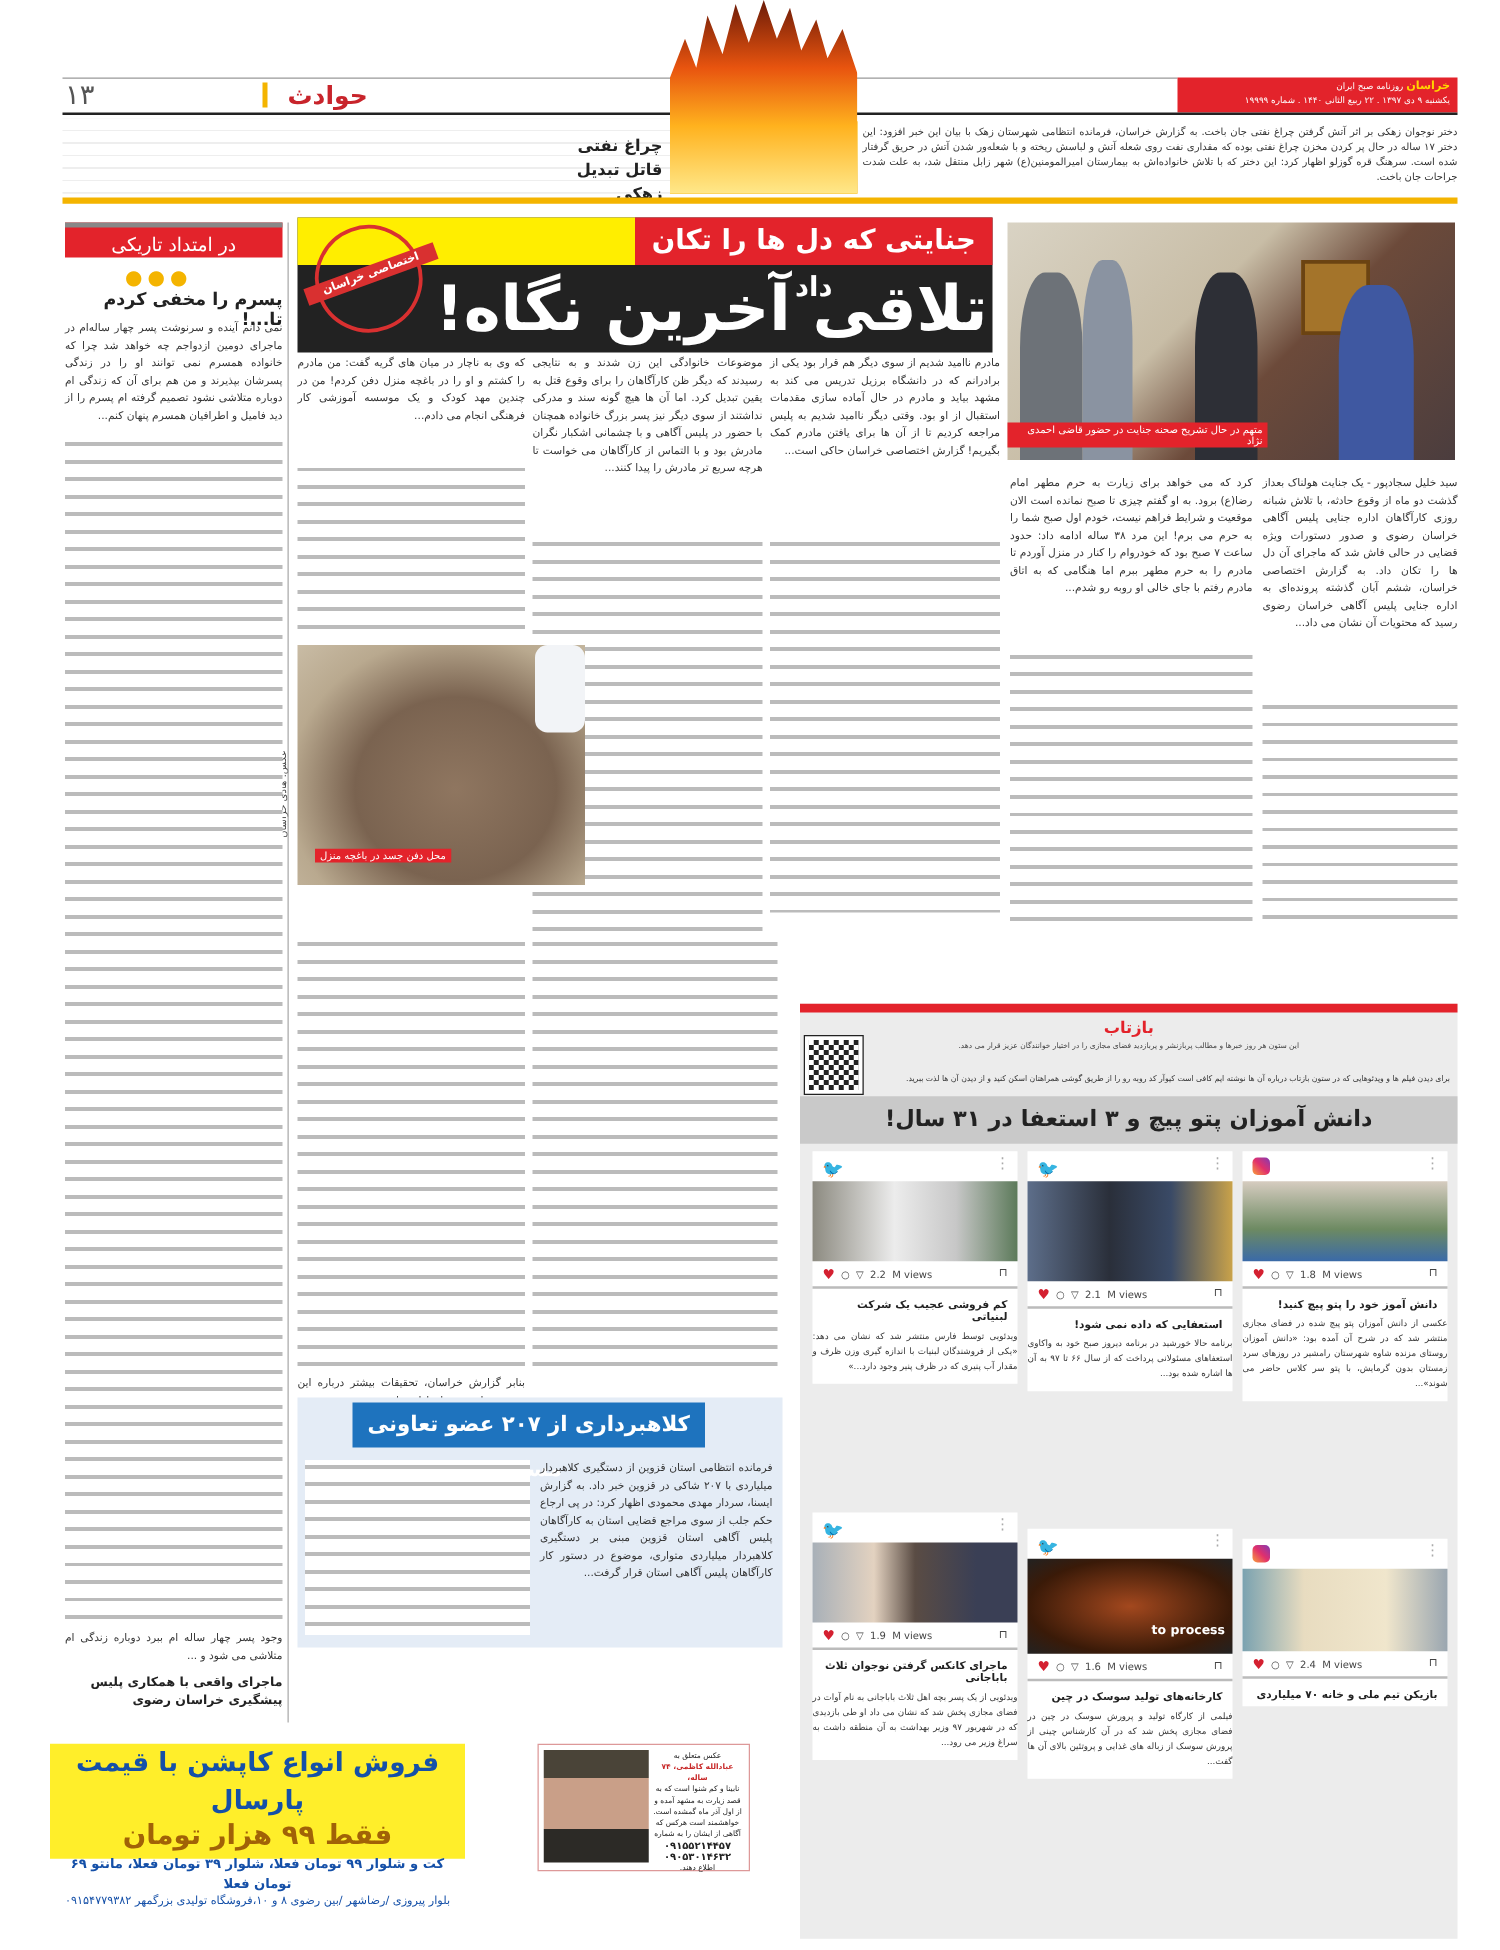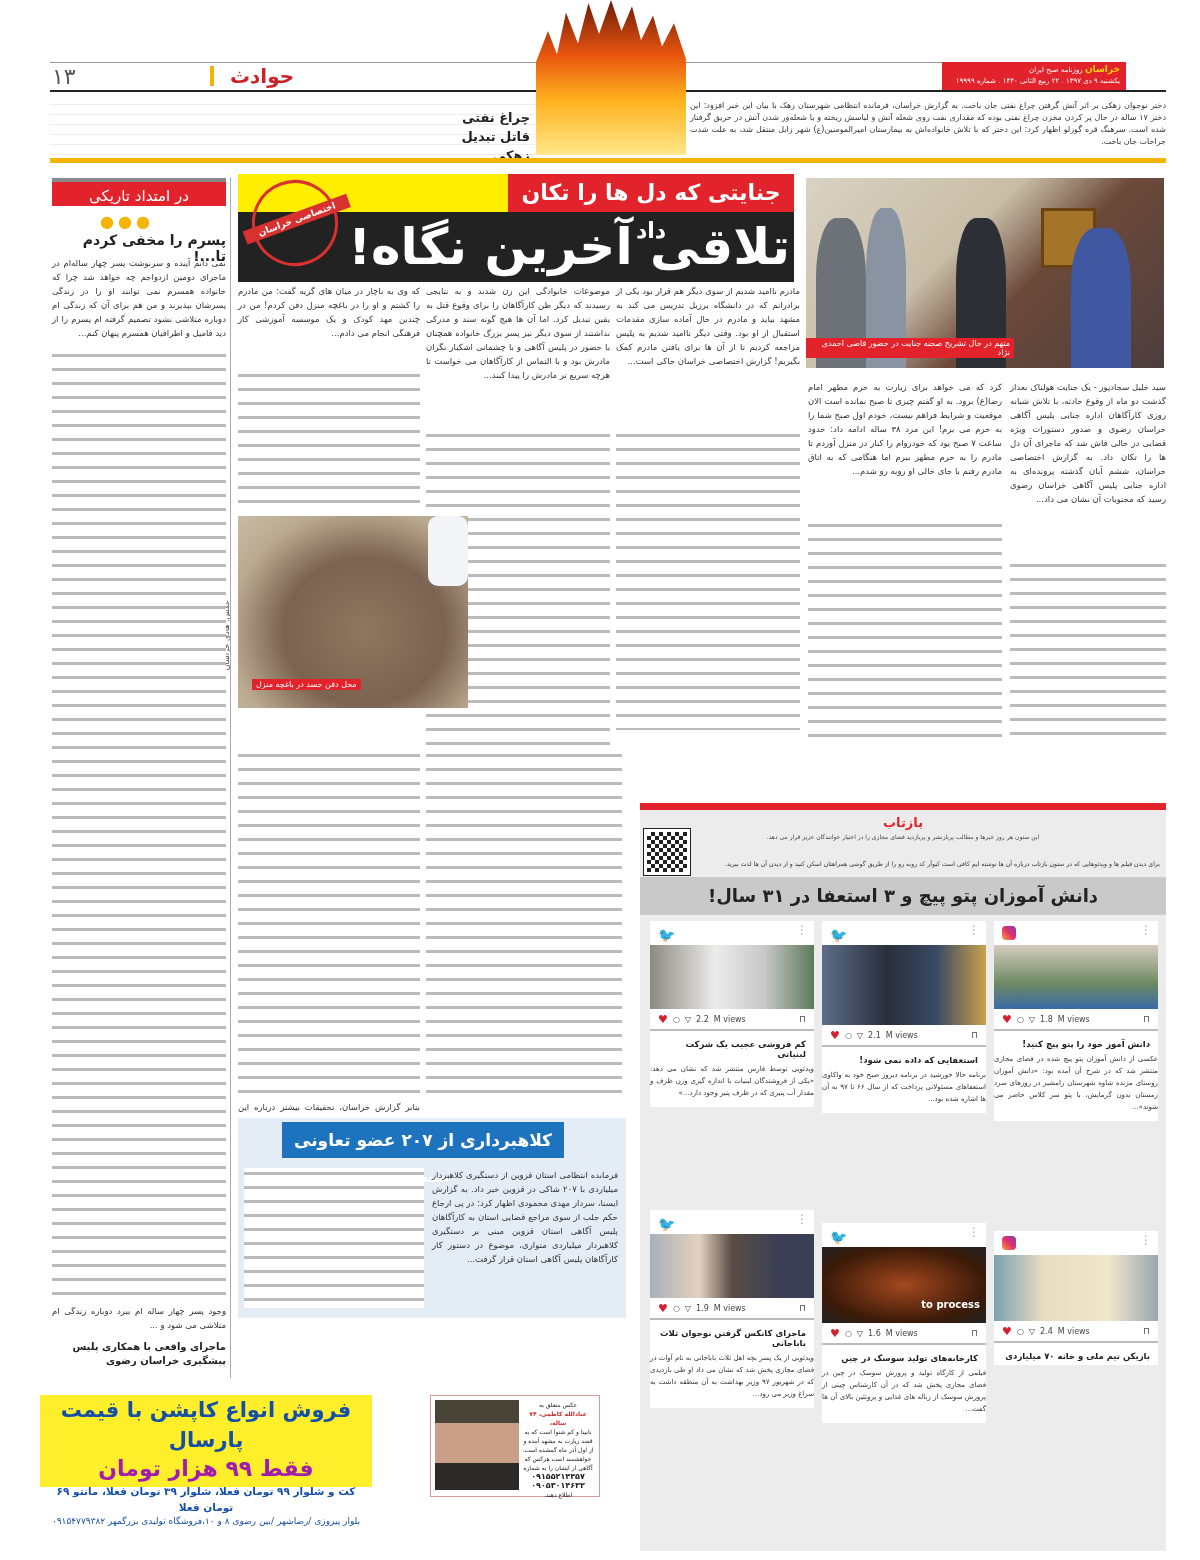--- a/index.html
+++ b/index.html
@@ -1,18 +1,18 @@
 <!DOCTYPE html>
 <html><head>
 <meta charset="utf-8">
 <style>
 *{box-sizing:border-box;margin:0;padding:0}
 body{width:1200px;height:1560px;background:#fff;font-family:"DejaVu Sans",sans-serif;position:relative;overflow:hidden;direction:rtl;color:#222}
 .abs{position:absolute}
-.masthead{left:942px;top:62px;width:184px;height:28px;background:#e3232b;color:#fff;font-size:7px;padding:2px 6px;line-height:11px}
+.masthead{left:942px;top:62px;width:224px;height:28px;background:#e3232b;color:#fff;font-size:7px;padding:2px 6px;line-height:11px}
 .masthead .brand{color:#ffd400;font-weight:bold;font-size:9px}
 .topline{left:50px;top:62px;width:892px;border-top:1px solid #999}
 .secbar{left:50px;top:90px;width:1116px;border-top:2px solid #222}
 .pagenum{left:52px;top:64px;font-size:22px;color:#555;direction:ltr}
 .sec{left:230px;top:64px;font-size:20px;font-weight:bold;color:#c8242b}
 .secpipe{left:210px;top:66px;width:4px;height:20px;background:#f4b400}
 .flame{left:536px;top:0;width:150px;height:155px;background:linear-gradient(to top,#ffe88a 0%,#ffb21e 35%,#e8540f 65%,#6b1b08 100%);clip-path:polygon(0 40%,8% 20%,14% 35%,20% 8%,28% 28%,35% 2%,42% 22%,50% 0,57% 20%,64% 4%,70% 26%,78% 10%,84% 30%,92% 15%,100% 38%,100% 100%,0 100%)}
 .flamebox{left:536px;top:97px;width:150px;height:58px;background:#f7b500;z-index:-1}
 .teaser-title{left:420px;top:108px;width:110px;font-size:13px;font-weight:bold;text-align:right;line-height:19px}
 .teaser-text{left:690px;top:100px;width:476px;font-size:8px;line-height:12px;text-align:justify;color:#333}
@@ -35,21 +35,21 @@
 .vertcap{left:222px;top:600px;font-size:8px;color:#444;writing-mode:vertical-rl;transform:rotate(180deg)}
 .subbox{left:238px;top:1118px;width:388px;height:200px;background:#e4ecf6}
 .subhead{left:282px;top:1122px;width:282px;height:36px;background:#1e73be;color:#fff;font-size:17px;font-weight:bold;text-align:center;line-height:36px}
 .sidebar-head{left:52px;top:178px;width:174px;height:28px;background:#e3232b;color:#fff;font-size:15px;text-align:center;line-height:28px;border-top:4px solid #888}
 .dots{left:100px;top:212px;font-size:16px;color:#f4b400;letter-spacing:4px}
 .side-title{left:52px;top:232px;width:174px;font-size:14px;font-weight:bold;text-align:right}
 .side-rule{left:230px;top:178px;height:1200px;border-left:1px solid #aaa}
 .side-foot{left:52px;top:1340px;width:174px;font-size:10px;font-weight:bold;text-align:right;line-height:14px}
 .ad{left:40px;top:1395px;width:332px;height:92px;background:#ffee2a;text-align:center}
 .ad .l1{color:#1550a8;font-size:21px;font-weight:bold;line-height:30px}
-.ad .l2{color:#a21caf;font-size:22px;font-weight:bold;line-height:28px}
+.ad .l2{color:#a16207;font-size:22px;font-weight:bold;line-height:28px}
 .ad .l3{color:#1550a8;font-size:10.5px;font-weight:bold;line-height:16px}
 .ad .l4{color:#1550a8;font-size:9px;line-height:13px;direction:rtl}
 .missing{left:430px;top:1395px;width:170px;height:102px;border:1px solid #d99}
 .missing .ph{position:absolute;left:4px;top:4px;width:84px;height:90px;background:linear-gradient(#4a4438 0 25%,#c99f88 25% 70%,#2c2a26 70%)}
 .missing .t{position:absolute;right:4px;top:4px;width:74px;font-size:6px;line-height:9px;text-align:center}
 .missing .t b{color:#c82a2a;display:block}
 .missing .t .num{font-size:8px;font-weight:bold;display:block}
 .baz{left:640px;top:803px;width:526px;height:748px;background:#ececec}
 .baz-red{position:absolute;top:0;left:0;width:100%;height:7px;background:#e3232b}
 .baz-title{position:absolute;top:12px;left:0;width:100%;text-align:center;color:#e3232b;font-weight:bold;font-size:13px}

